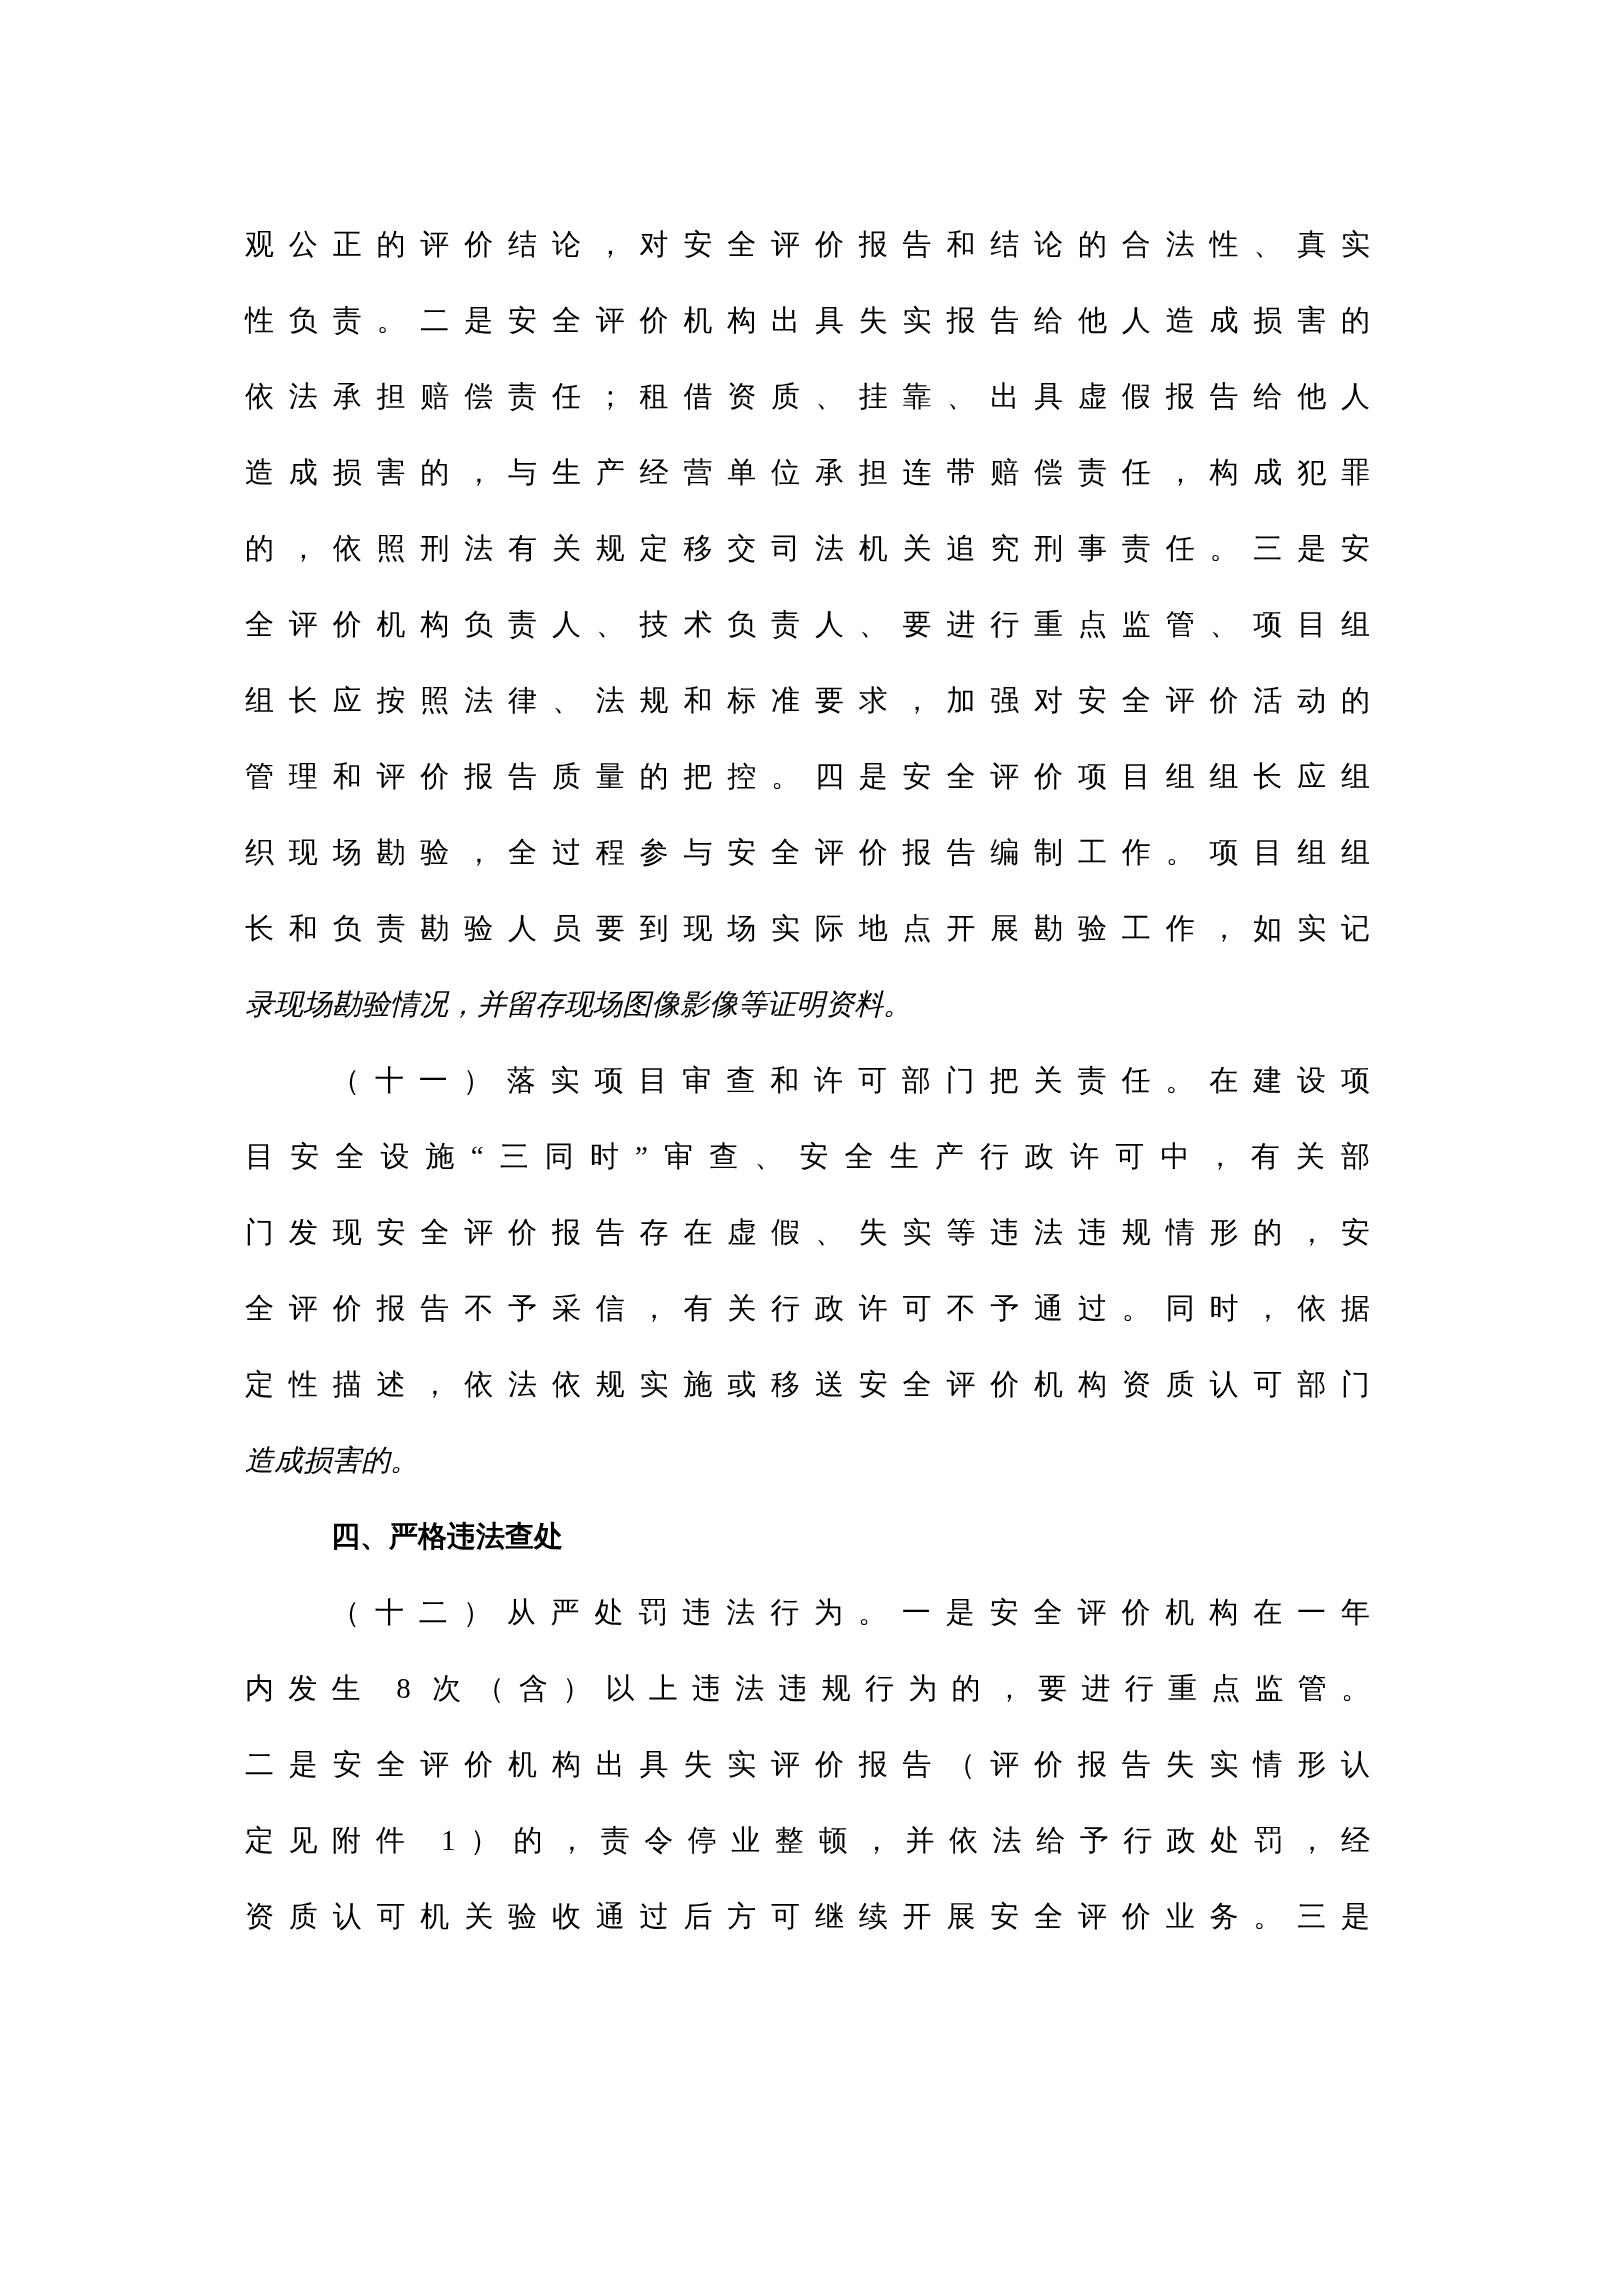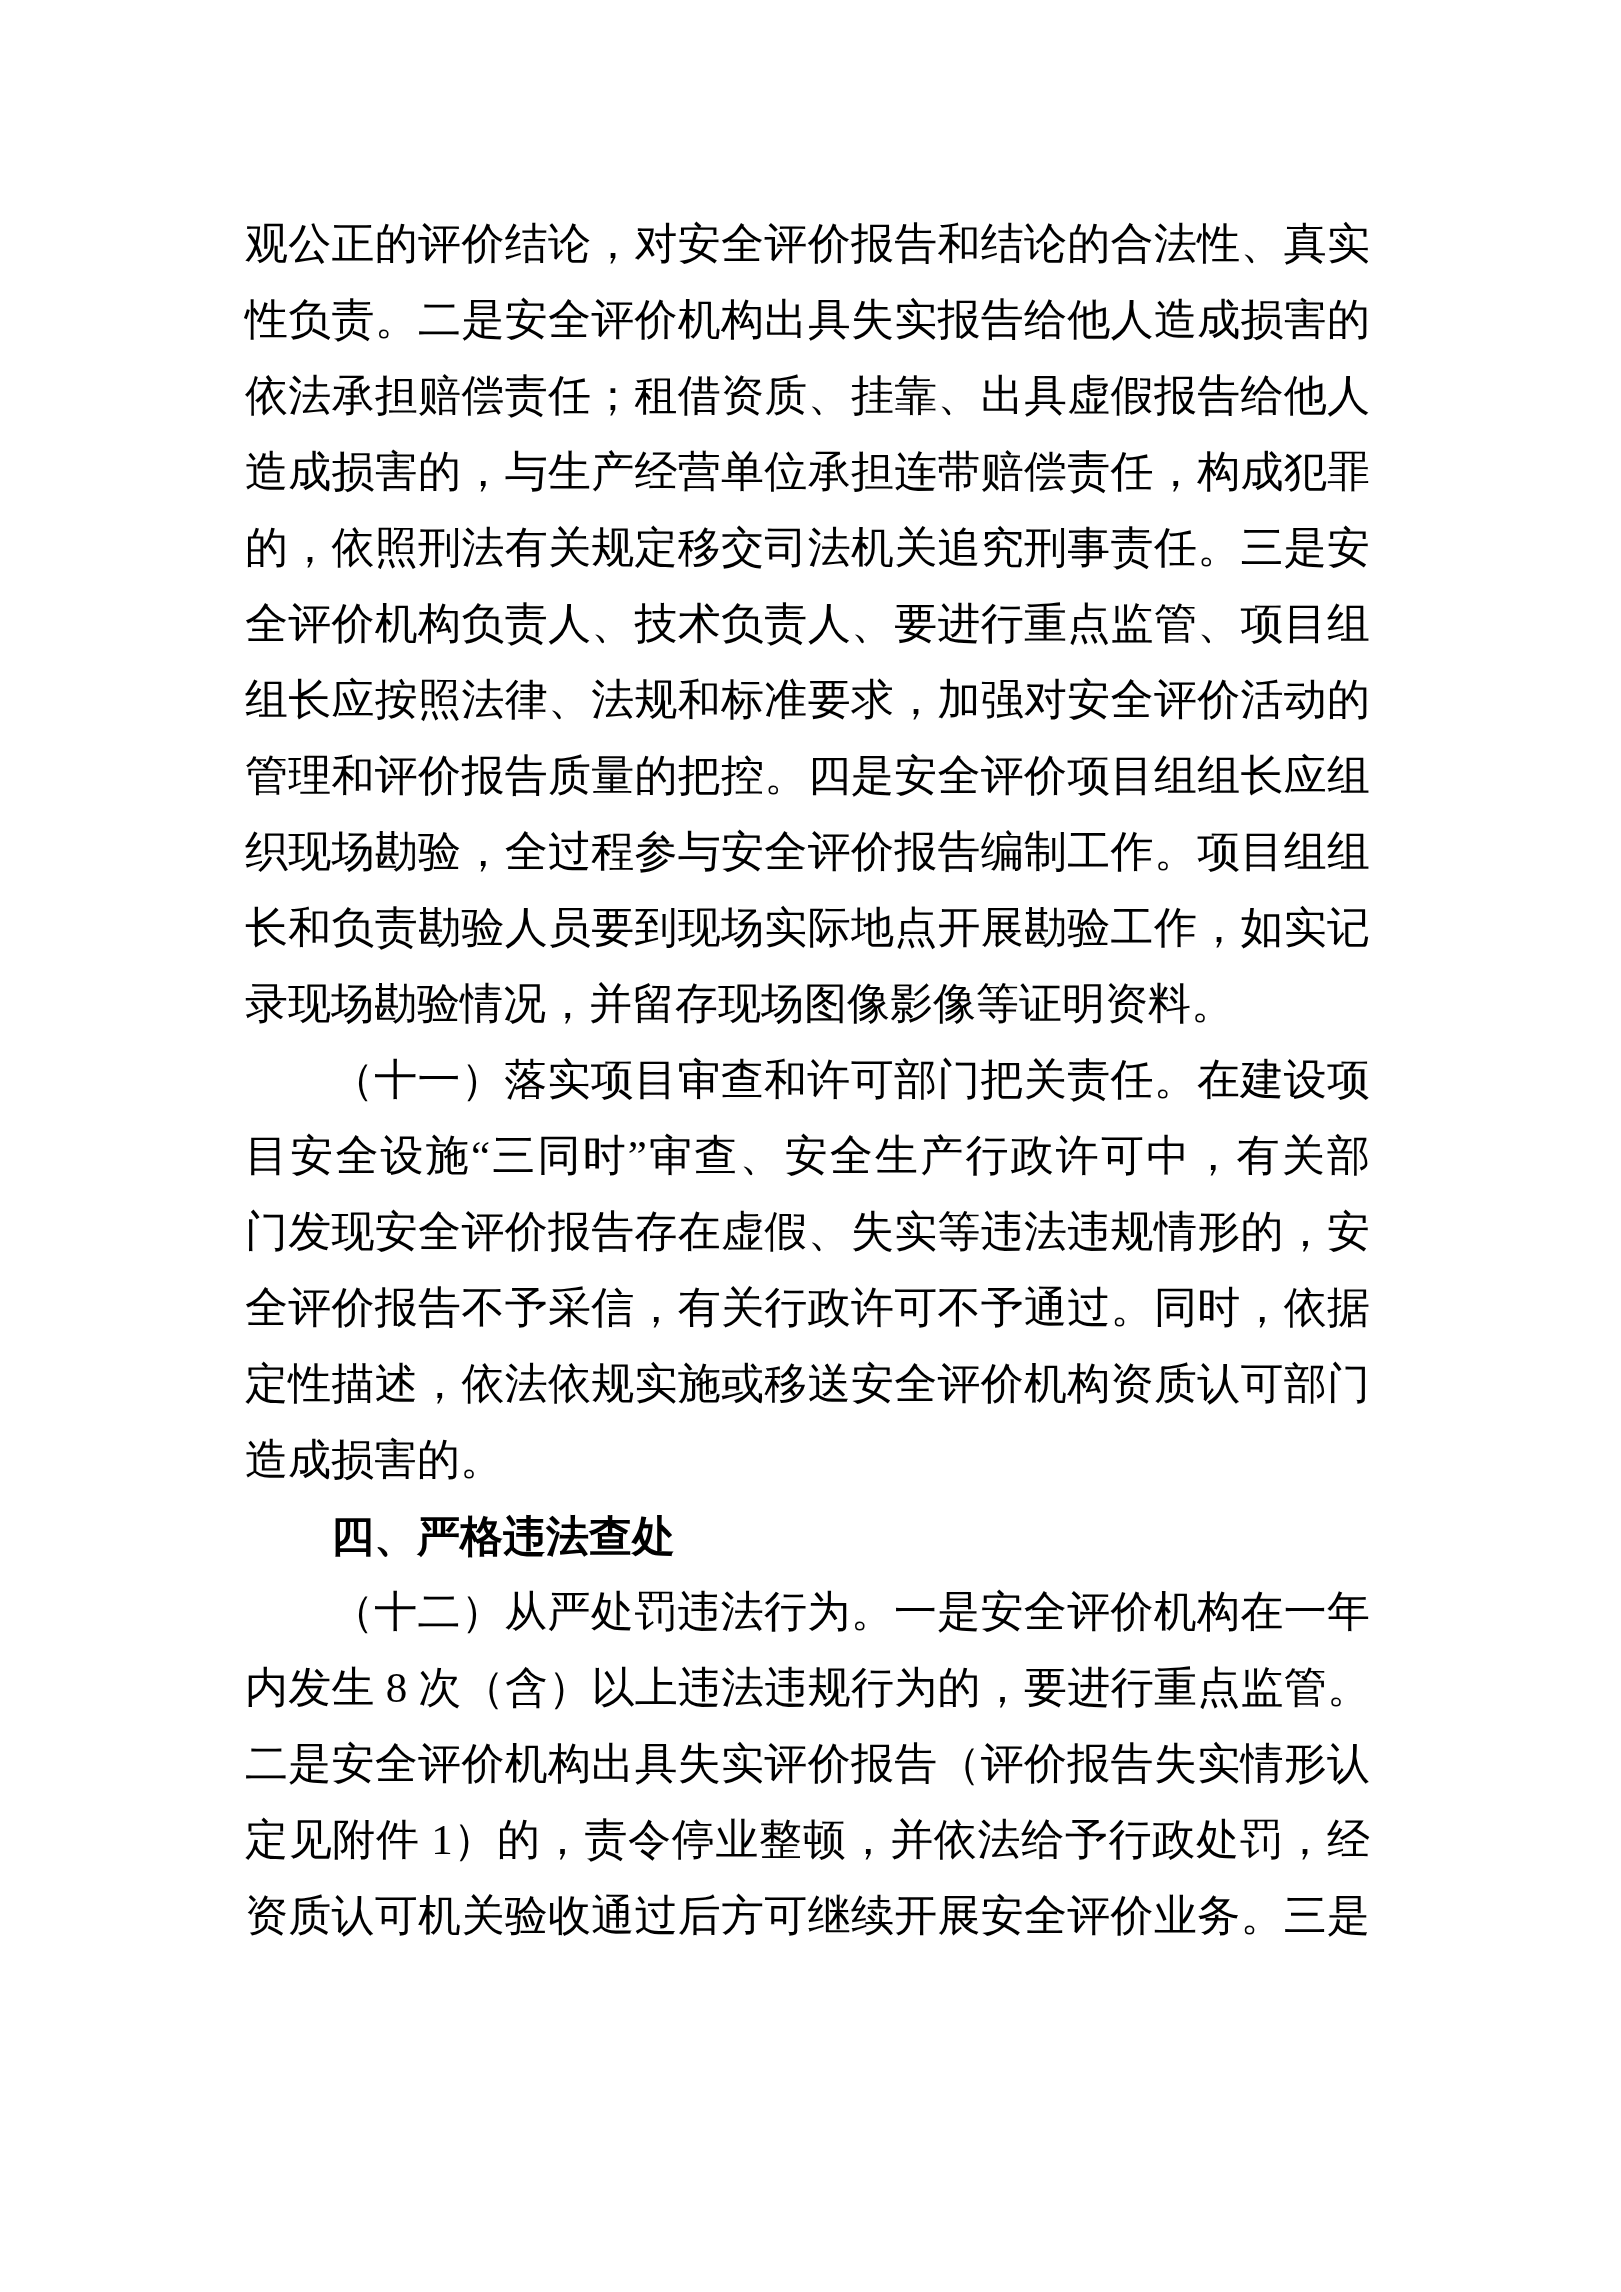--- a/index.html
+++ b/index.html
@@ -16,33 +16,34 @@
     font-family: "Liberation Serif", serif;
     color: #000000;
   }
   .textblock {
     position: absolute;
     left: 245px;
     top: 206px;
     width: 1125px;
   }
   .line {
-    font-size: 43px;
+    font-size: 29px;
     line-height: 76px;
     height: 76px;
     letter-spacing: 0;
     white-space: normal;
   }
   .line.full {
     text-align: justify;
     text-align-last: justify;
   }
   .line.end {
     text-align: right;
     text-align-last: left;
+    font-style: italic;
   }
   .line.heading {
     font-family: "Liberation Sans", sans-serif;
     font-weight: 700;
     text-align: left;
     text-align-last: left;
   }
   .line.indent {
     text-indent: 86px;
   }

